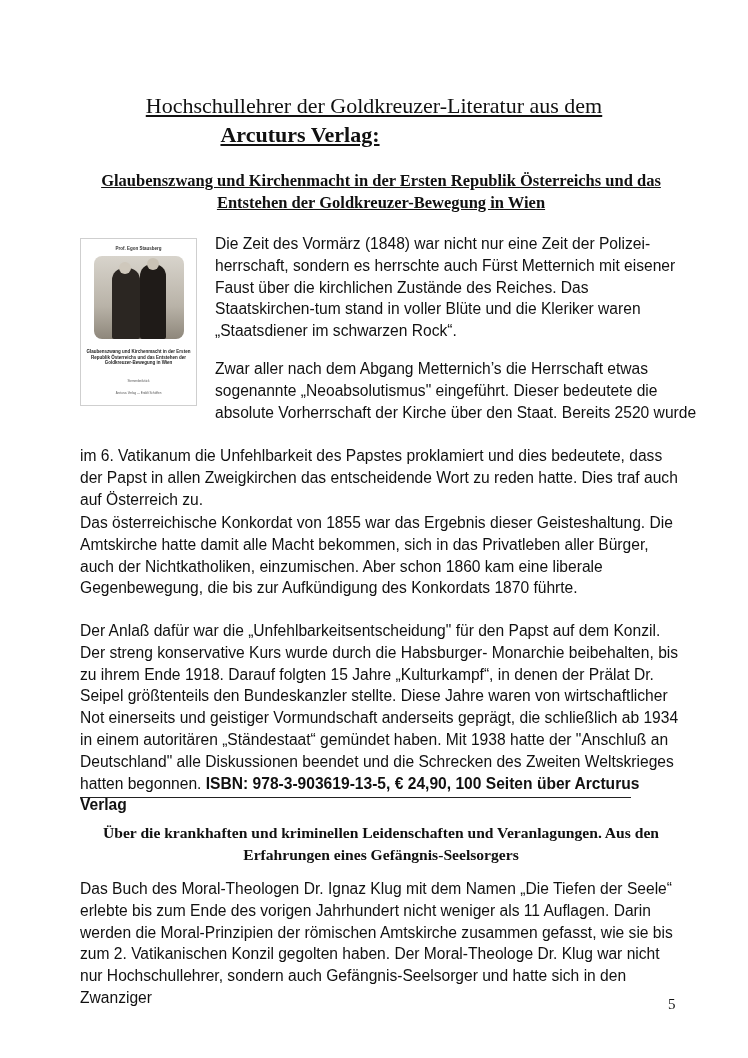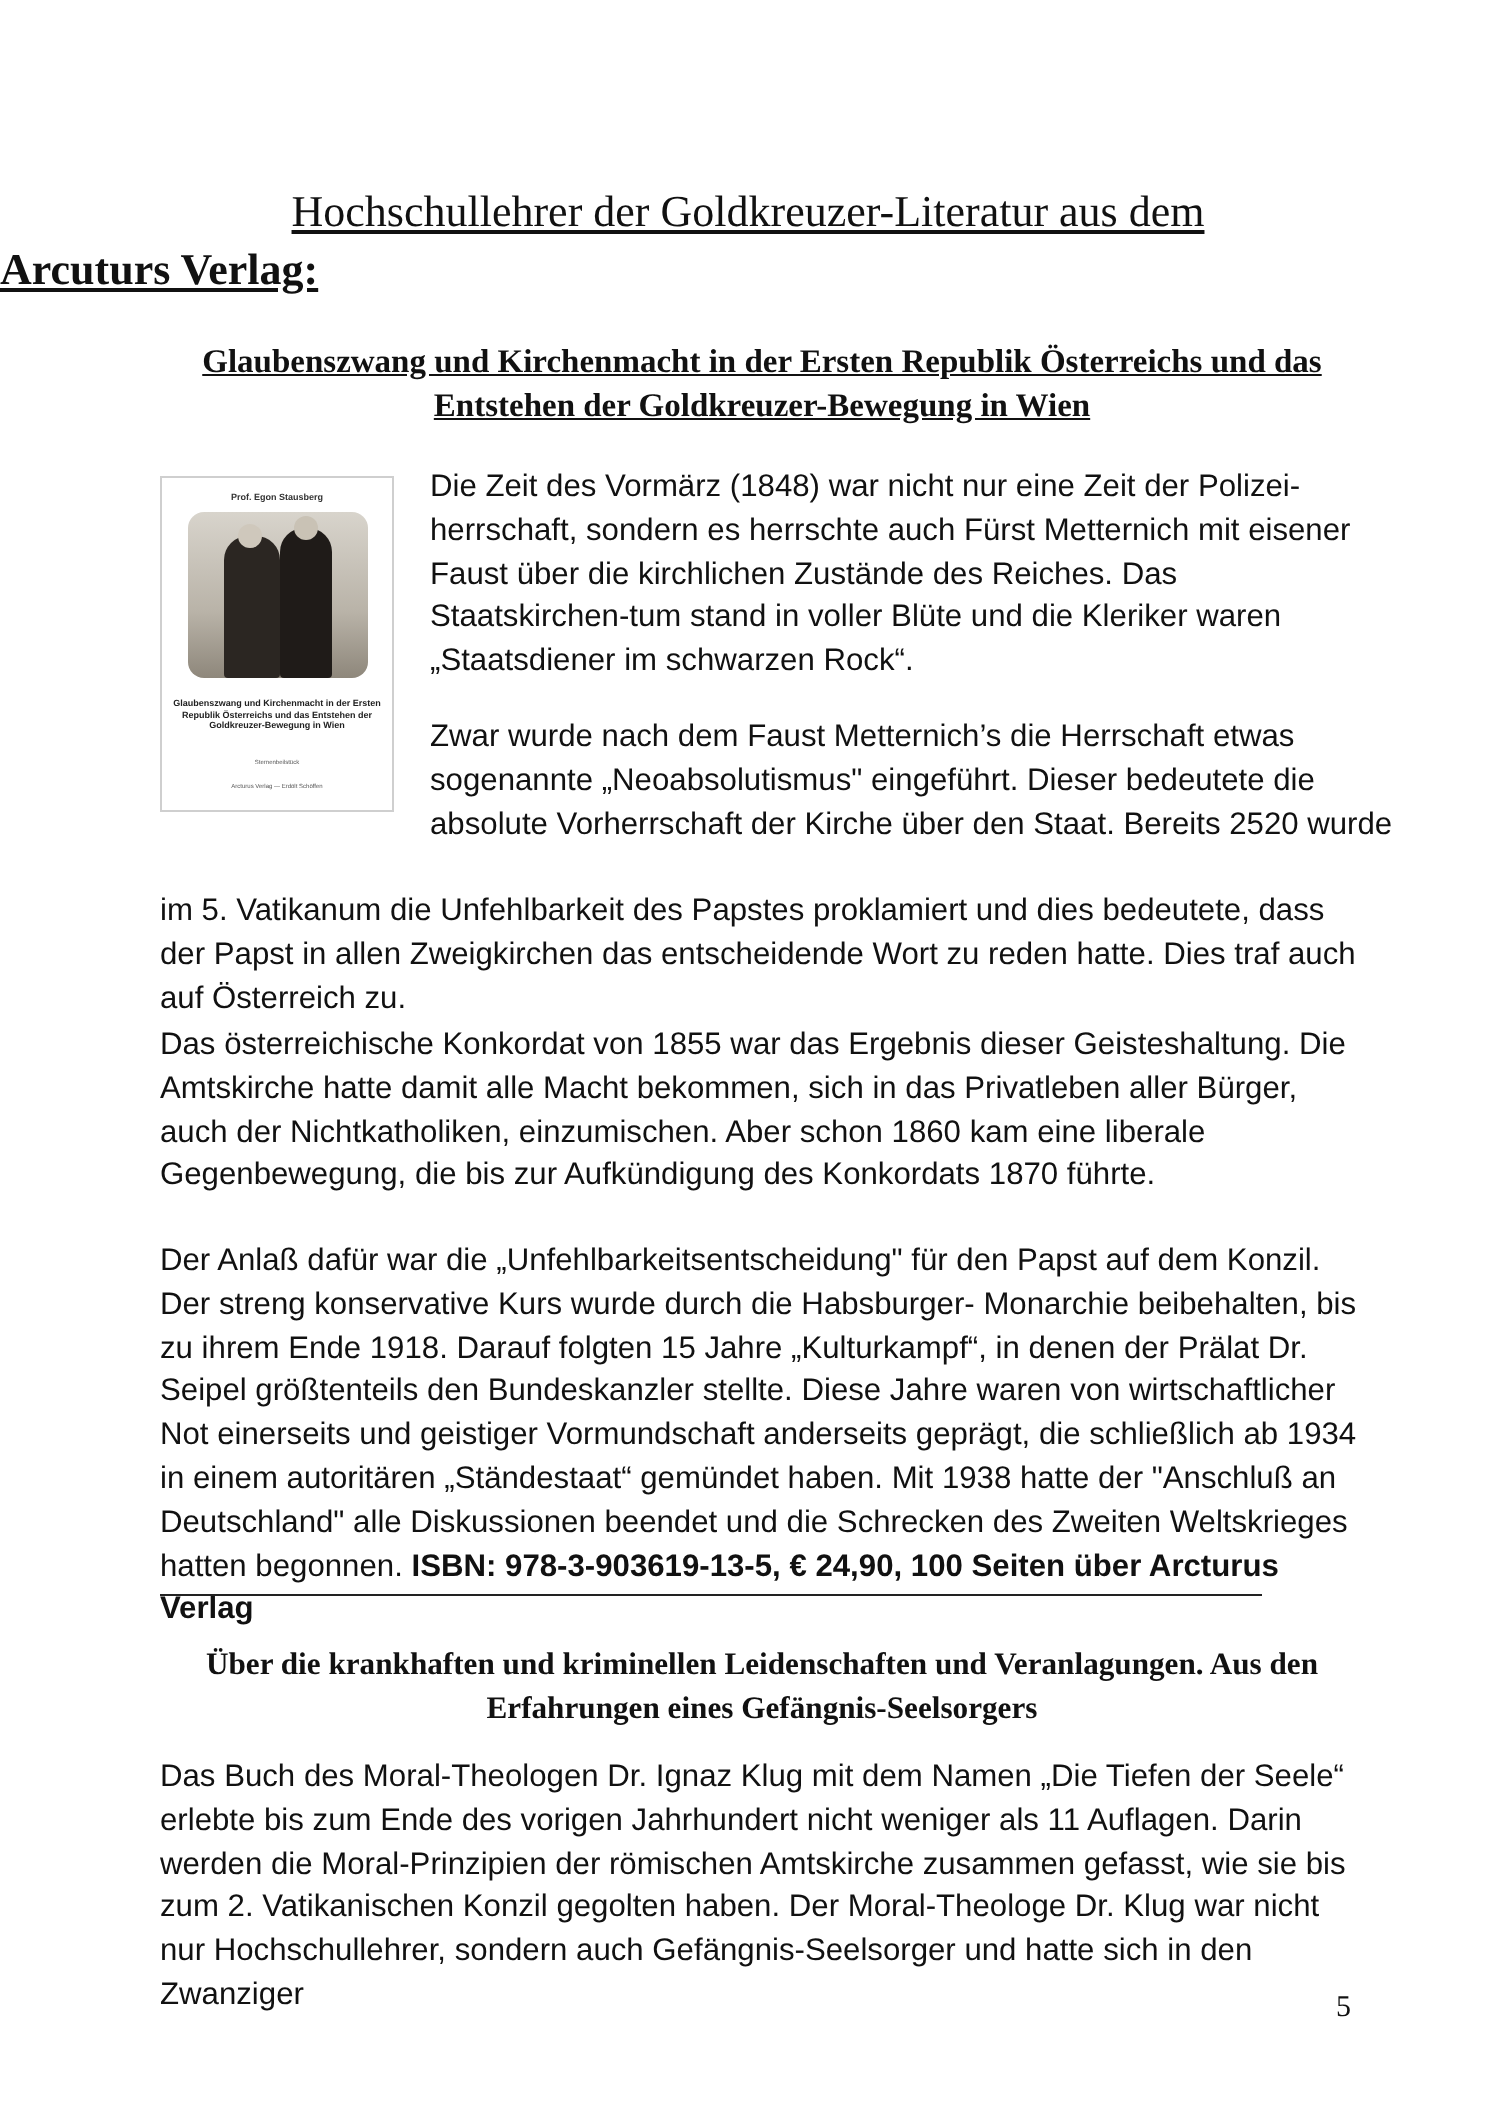--- a/index.html
+++ b/index.html
@@ -7,21 +7,21 @@
       width: 748px; height: 1058px; position: relative; overflow: hidden;
       font-family: "DejaVu Serif", "Liberation Serif", serif;
       color: #111;
     }
     .page { position: absolute; left: 0; top: 0; width: 748px; height: 1058px; }
     .title1 {
       position: absolute; left: 0; width: 748px; top: 93px; text-align: center;
       font-family: "Liberation Serif", serif; font-size: 22px; text-decoration: underline;
     }
     .title2 {
-      position: absolute; left: 0; width: 600px; top: 122px; text-align: left;
+      position: absolute; left: 0; width: 600px; top: 122px; text-align: center;
       font-family: "Liberation Serif", serif; font-size: 22px; font-weight: bold; text-decoration: underline;
     }
     .book-heading {
       position: absolute; left: 80px; width: 602px; top: 170px; text-align: center;
       font-family: "Liberation Serif", serif; font-size: 16.5px; font-weight: bold; text-decoration: underline;
       line-height: 22px;
     }
     .cover {
       position: absolute; left: 80px; top: 238px; width: 117px; height: 168px;
       border: 1px solid #cfcfcf; background: #fff; box-sizing: border-box;
@@ -80,25 +80,25 @@
       <div class="head2"></div>
     </div>
     <div class="ctitle">Glaubenszwang und Kirchenmacht in der Ersten Republik Österreichs und das Entstehen der Goldkreuzer-Bewegung in Wien</div>
     <div class="csub">Sternenbeilstück</div>
     <div class="cpub">Arcturus Verlag — Erdölt Schöffen</div>
   </div>
 
   <div class="body-text float-text p1">Die Zeit des Vormärz (1848) war nicht nur eine Zeit der Polizei-herrschaft, sondern es herrschte auch Fürst Metternich mit eisener Faust über die kirchlichen Zustände des Reiches. Das Staatskirchen-tum stand in voller Blüte und die Kleriker waren „Staatsdiener im schwarzen Rock“.</div>
 
   <div class="body-text float-text p2">
-    <div>Zwar wurde nach dem Faust Metternich’s die Herrschaft etwas</div>
+    <div>Zwar aller nach dem Abgang Metternich’s die Herrschaft etwas</div>
     <div>sogenannte „Neoabsolutismus" eingeführt. Dieser bedeutete die</div>
     <div style="white-space:nowrap;">absolute Vorherrschaft der Kirche über den Staat. Bereits 2520 wurde</div>
   </div>
-  <div class="body-text" style="top:445px;">im 5. Vatikanum die Unfehlbarkeit des Papstes proklamiert und dies bedeutete, dass der Papst in allen Zweigkirchen das entscheidende Wort zu reden hatte. Dies traf auch auf Österreich zu.</div>
+  <div class="body-text" style="top:445px;">im 6. Vatikanum die Unfehlbarkeit des Papstes proklamiert und dies bedeutete, dass der Papst in allen Zweigkirchen das entscheidende Wort zu reden hatte. Dies traf auch auf Österreich zu.</div>
 
   <div class="body-text p3">Das österreichische Konkordat von 1855 war das Ergebnis dieser Geisteshaltung. Die Amtskirche hatte damit alle Macht bekommen, sich in das Privatleben aller Bürger, auch der Nichtkatholiken, einzumischen. Aber schon 1860 kam eine liberale Gegenbewegung, die bis zur Aufkündigung des Konkordats 1870 führte.</div>
 
   <div class="body-text p4">
     <span>Der Anlaß dafür war die „Unfehlbarkeitsentscheidung" für den Papst auf dem Konzil. Der streng konservative Kurs wurde durch die Habsburger- Monarchie beibehalten, bis zu ihrem Ende 1918. Darauf folgten   15 Jahre „Kulturkampf“, in denen  der Prälat Dr. Seipel größtenteils den Bundeskanzler stellte. Diese Jahre waren von wirtschaftlicher Not einerseits und geistiger Vormundschaft anderseits geprägt, die schließlich ab 1934 in einem autoritären  „Ständestaat“ gemündet haben. Mit 1938 hatte der "Anschluß an Deutschland" alle  Diskussionen beendet  und die Schrecken des Zweiten Weltskrieges hatten begonnen.</span>
     <span class="bold">ISBN: 978-3-903619-13-5, € 24,90, 100 Seiten über Arcturus Verlag</span>
   </div>
 
   <div class="rule"></div>
 

